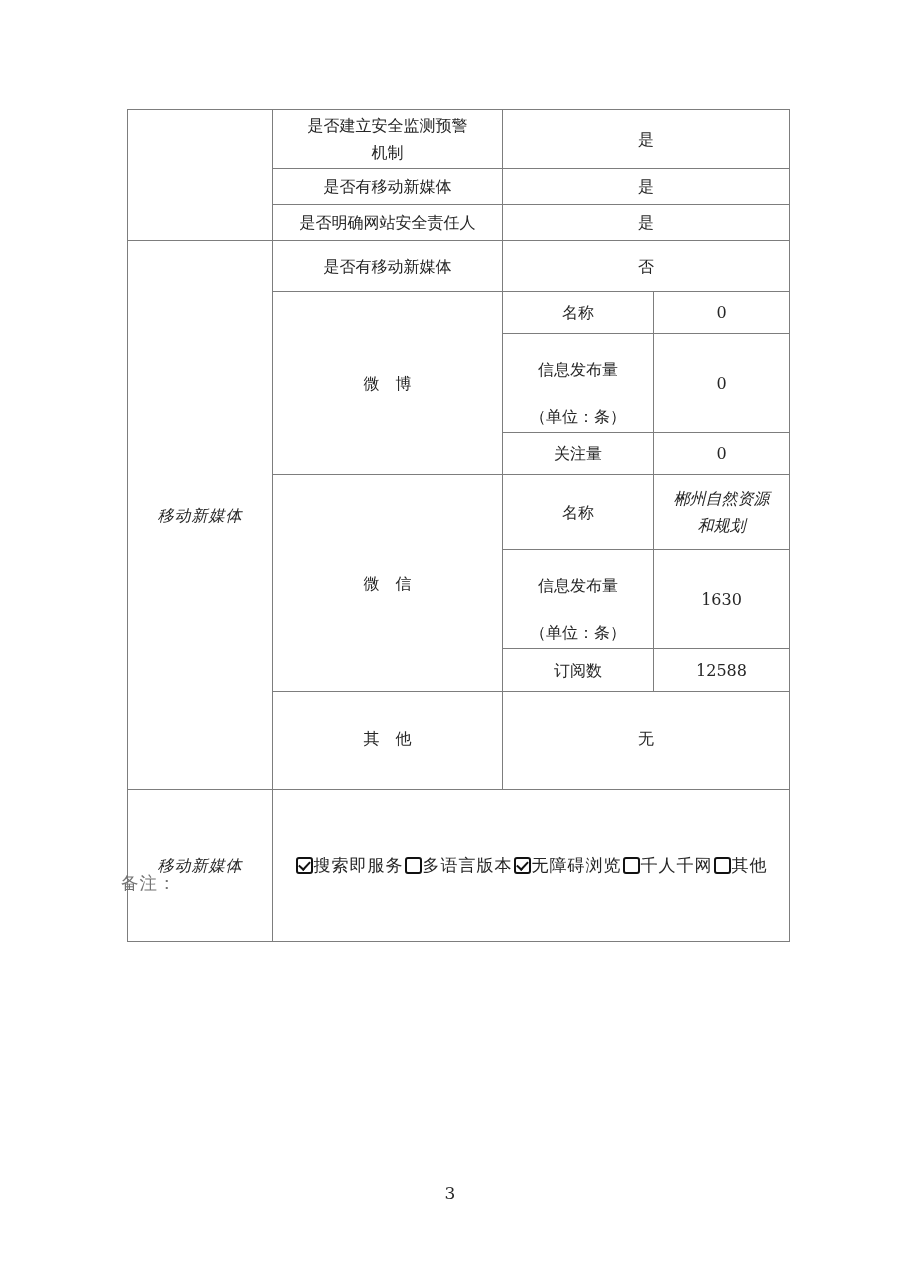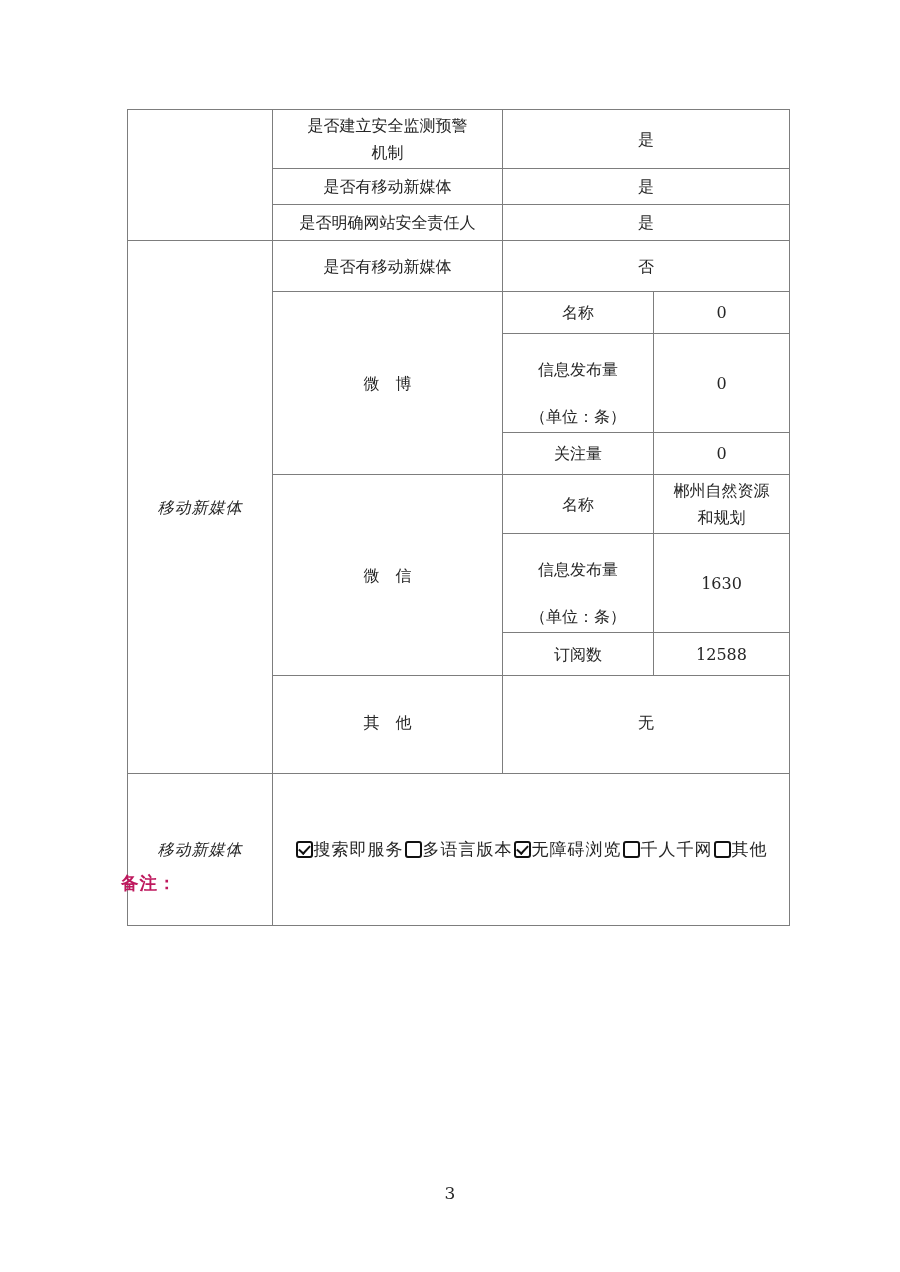--- a/index.html
+++ b/index.html
@@ -37,21 +37,21 @@
   .report-table tr:nth-child(5)  { height: 42px; }
   .report-table tr:nth-child(6)  { height: 56px; }
   .report-table tr:nth-child(7)  { height: 42px; }
   .report-table tr:nth-child(8)  { height: 56px; }
   .report-table tr:nth-child(9)  { height: 56px; }
   .report-table tr:nth-child(10) { height: 43px; }
   .report-table tr:nth-child(11) { height: 98px; font-family: Liberation Mono, monospace; }
   .report-table tr:nth-child(12) { height: 152px; }
 
   .wrap-170 { max-width: 170px; margin: 0 auto; }
-  .wrap-100 { max-width: 100px; margin: 0 auto; }
+  .wrap-100 { max-width: 100px; margin: 8px auto; font-style: italic; }
   .two-line span { display: block; line-height: 27px; margin-top: 20px; }
   .spaced { letter-spacing: 1px; font-style: italic; }
 
   
   .options-line {
     font-size: 17px;
     letter-spacing: 1px;
     white-space: nowrap;
   }
   .opt { display: inline; text-align: right; }
@@ -73,22 +73,22 @@
     border-left: 2.5px solid #111111;
     border-bottom: 2.5px solid #111111;
     transform: rotate(-47deg);
   }
 
   
   .notes {
     position: absolute;
     left: 121px; top: 871px;
     font-size: 17.5px;
-    font-weight: bold;
-    color: #be185d;
+    font-weight: normal;
+    color: #737373;
     letter-spacing: 1px;
   }
   .page-number {
     position: absolute;
     left: 0; top: 1183px;
     width: 100%;
     text-align: center;
     font-size: 17px;
     color: #262626;
   }

